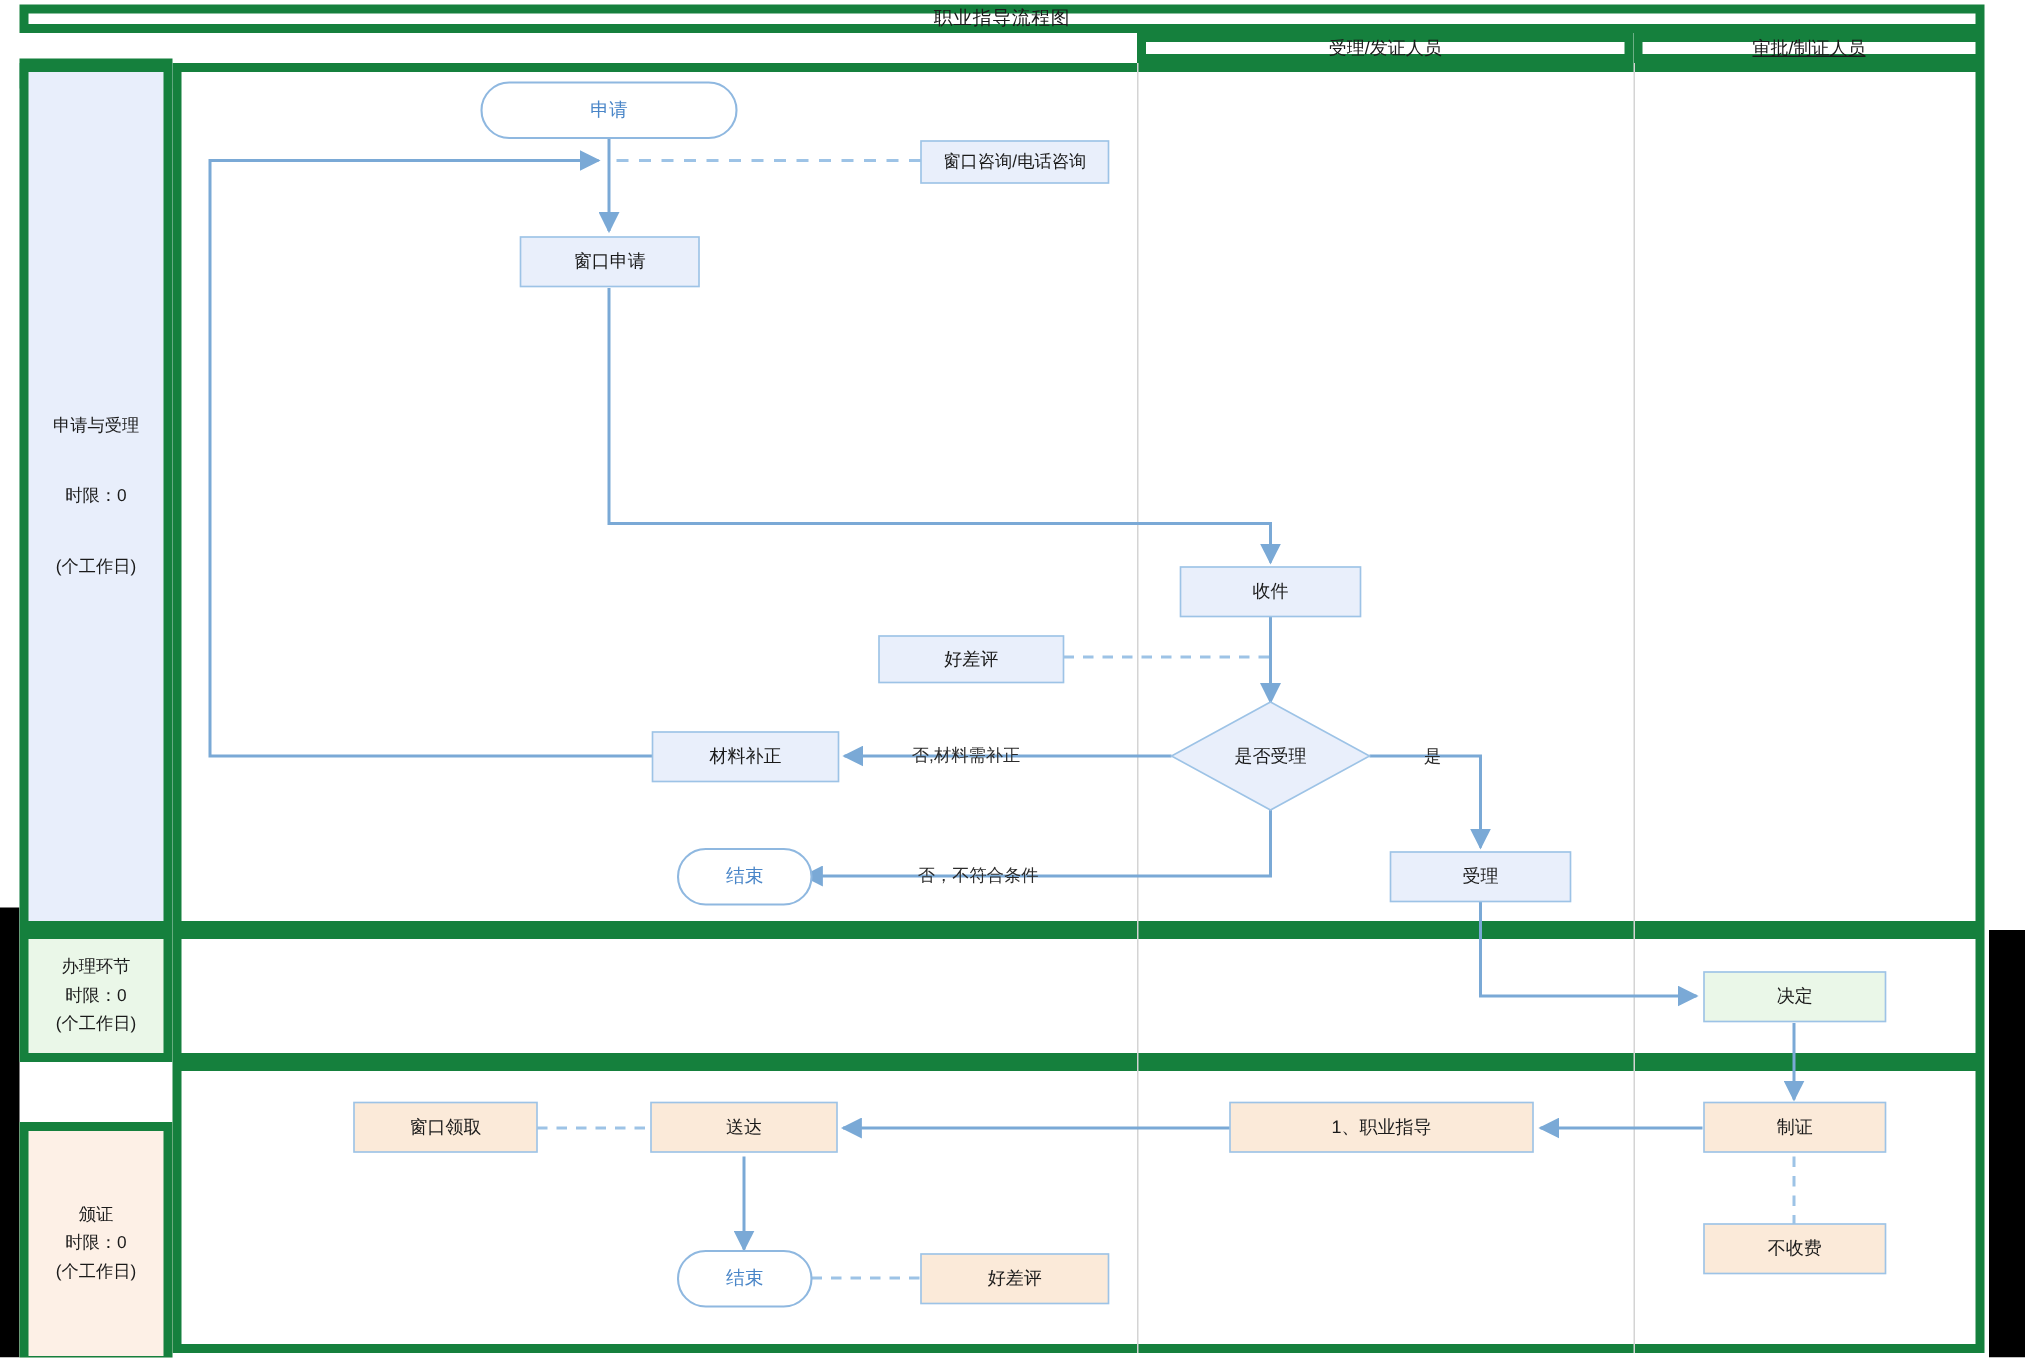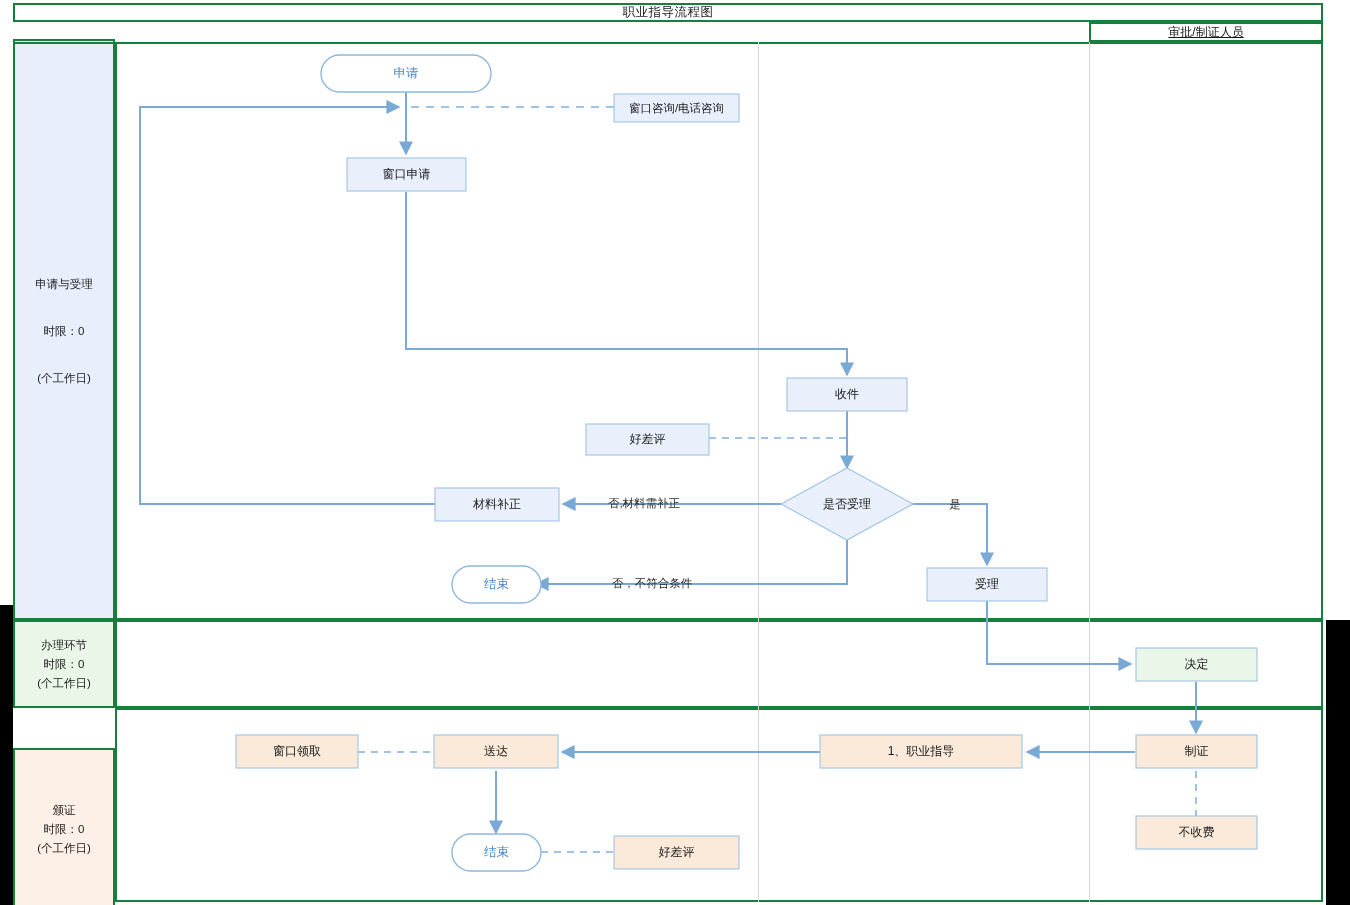--- a/index.html
+++ b/index.html
@@ -9,21 +9,21 @@
     overflow:hidden;position:relative;
   }
   #page{position:absolute;left:0;top:0;width:1350px;height:905px;background:#fff;}
 
   
   .bleed{position:absolute;background:#000;}
   #bleed-left{left:0;top:605px;width:13px;height:300px;}
   #bleed-right{left:1326px;top:620px;width:24px;height:285px;}
 
   
-  .cell{position:absolute;box-sizing:border-box;border:2px solid #15803d;background:#fff;}
+  .cell{position:absolute;box-sizing:border-box;border:6px solid #15803d;background:#fff;}
   #title-bar{left:13px;top:3px;width:1310px;height:19px;display:flex;align-items:center;justify-content:center;}
   #title-bar .t{font-size:12.5px;color:#1a1a1a;letter-spacing:.5px;}
 
   .hdr{display:flex;align-items:center;justify-content:center;font-size:12px;color:#1a1a1a;height:20px;}
   #hdr-phase{left:13px;top:39px;width:102px;}
   #hdr-applicant{left:115px;top:22px;width:643px;}
   #hdr-accept{left:758px;top:22px;width:331px;}
   #hdr-approve{left:1089px;top:22px;width:234px;text-decoration:underline;}
 
   
@@ -63,20 +63,21 @@
 <div id="page">
 
   <div class="bleed" id="bleed-left"></div>
   <div class="bleed" id="bleed-right"></div>
 
   <div class="cell" id="title-bar">
     <span class="t">职业指导流程图</span>
   </div>
 
   <div class="cell hdr" id="hdr-phase">办理环节</div>
+  <div class="cell hdr" id="hdr-accept">受理/发证人员</div>
   <div class="cell hdr" id="hdr-approve">审批/制证人员</div>
 
   <div class="cell" id="lane-r1"></div>
   <div class="cell" id="lane-r2"></div>
   <div class="cell" id="lane-r3"></div>
   <div class="vsep" id="vsep-a"></div>
   <div class="vsep" id="vsep-b"></div>
 
   <div class="cell phase" id="phase-1">
     <span>申请与受理</span>

